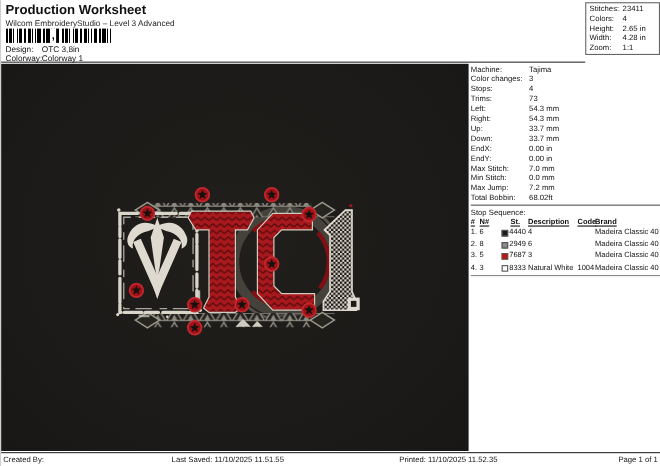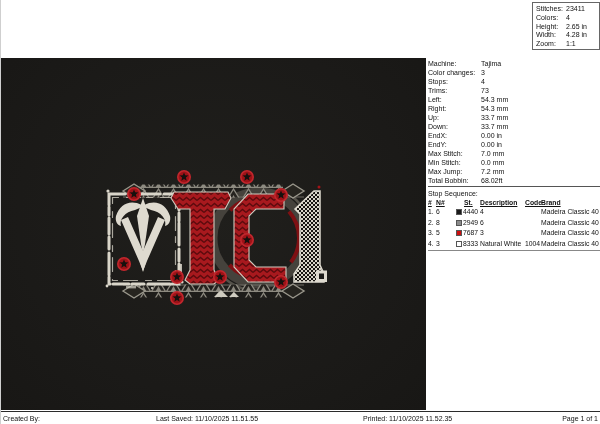--- a/index.html
+++ b/index.html
@@ -50,20 +50,33 @@
   .f-created { left:2px; }
   .f-saved   { left:155px; }
   .f-printed { left:362px; }
   .f-page    { right:3px; }
 </style>
 </head>
 <body>
 
 <div class="page">
 
+  <div class="header-left">
+    <div class="title">Production Worksheet</div>
+    <div class="subtitle">Wilcom EmbroideryStudio – Level 3 Advanced</div>
+    <div class="barcode"></div>
+    <div class="meta-row" style="top:40px">
+      <span class="lab">Design:</span>
+      <span>OTC 3,8in</span>
+    </div>
+    <div class="meta-row" style="top:48px">
+      <span class="lab">Colorway:</span>
+      <span>Colorway 1</span>
+    </div>
+  </div>
 
   <div class="stats-box">
       <div class="kv-row">
         <span class="kv-label">Stitches:</span>
         <span>23411</span>
       </div>
       <div class="kv-row">
         <span class="kv-label">Colors:</span>
         <span>4</span>
       </div>

